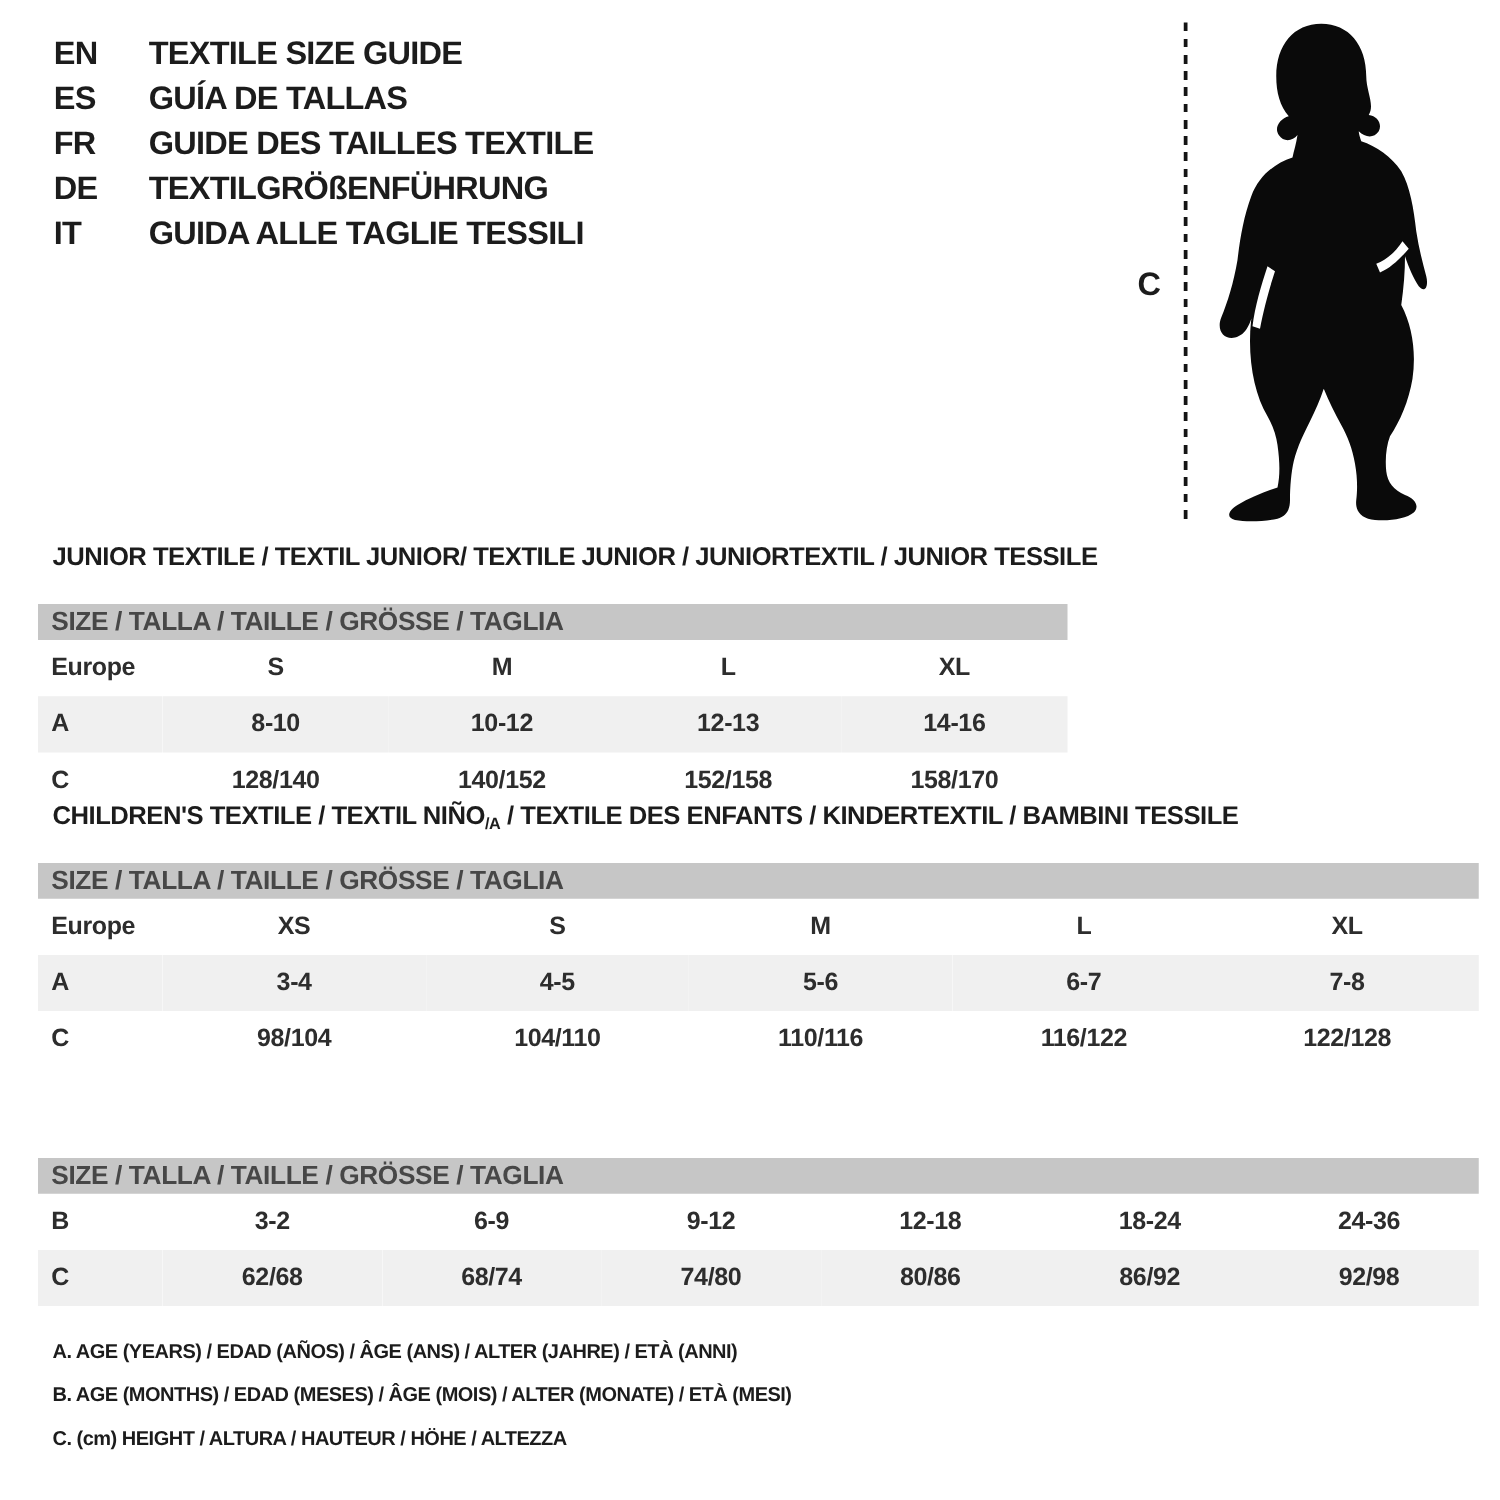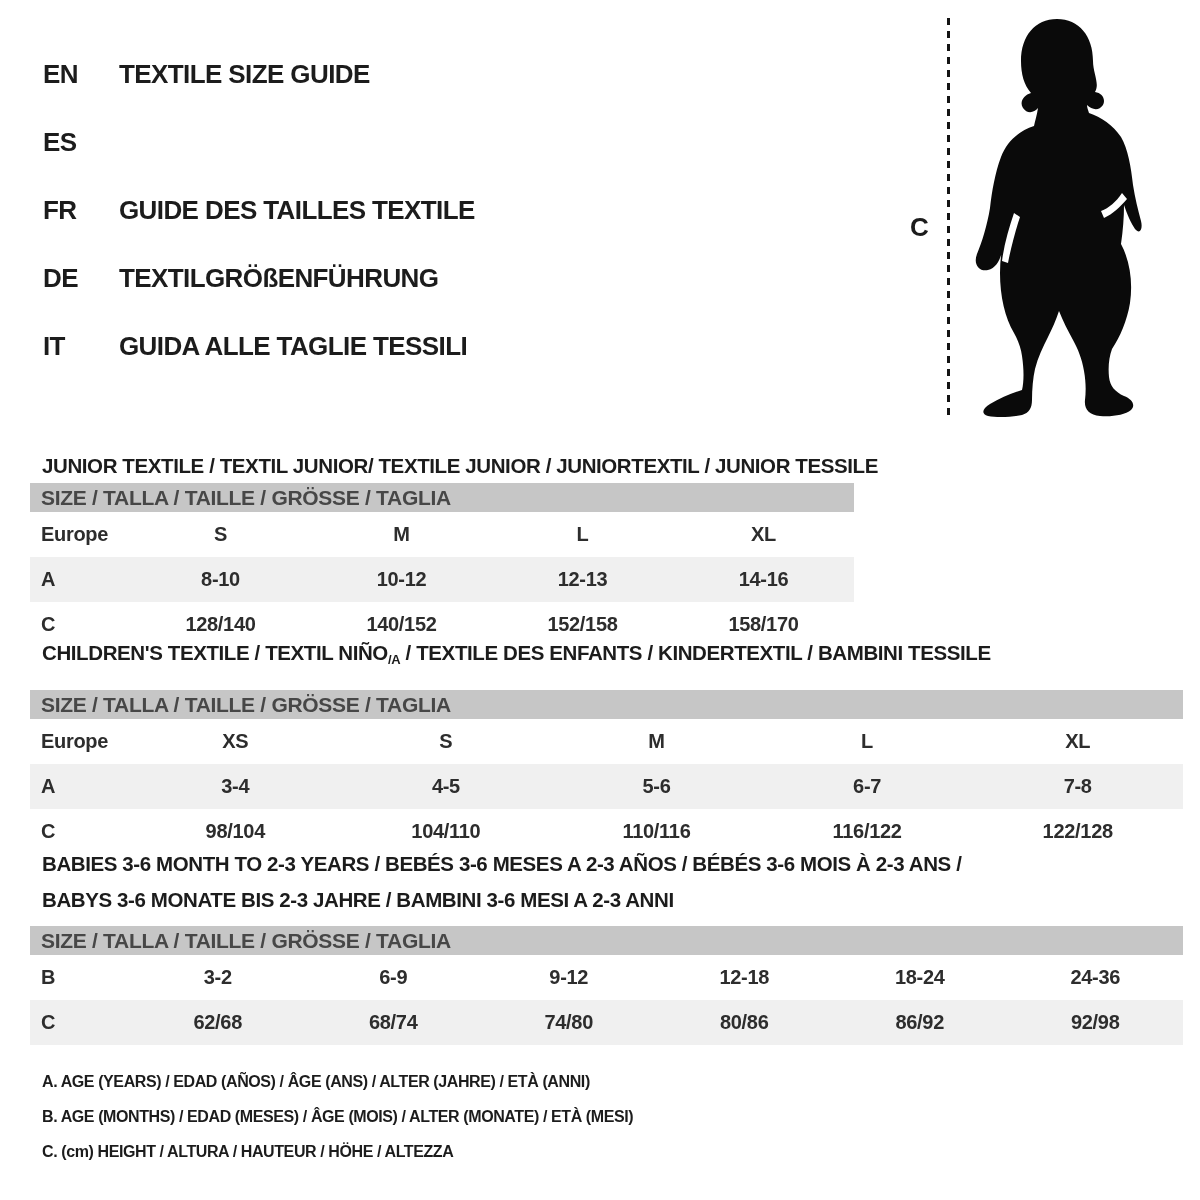--- a/index.html
+++ b/index.html
@@ -6,35 +6,35 @@
   body{
     width:1200px;height:1200px;background:#ffffff;
     font-family:"Liberation Sans","DejaVu Sans",sans-serif;
     font-weight:bold;color:#1c1c1c;
     -webkit-font-smoothing:antialiased;
   }
   .page{position:relative;width:1200px;height:1200px;overflow:hidden;background:#ffffff;}
 
   
   .lang-list{position:absolute;left:43px;top:24px;}
-  .lang-row{display:flex;height:36px;align-items:center;font-size:26px;letter-spacing:-0.6px;margin-top:32px;}
+  .lang-row{display:flex;height:36px;align-items:center;font-size:26px;letter-spacing:-0.6px;}
   .lang-code{width:76px;flex:0 0 76px;}
   .lang-title{white-space:nowrap;}
 
   
   .measure-line{
     position:absolute;left:947px;top:18px;width:3px;height:400px;
     background:repeating-linear-gradient(to bottom,#141414 0 7px,transparent 7px 13px);
   }
   .measure-label{position:absolute;left:910px;top:212px;font-size:26px;}
   .silhouette{position:absolute;left:972px;top:14px;width:170px;height:404px;}
 
   
   .section-title{position:absolute;left:42px;font-size:20.5px;letter-spacing:-0.4px;white-space:nowrap;}
-  #junior-title{top:454px;}
+  #junior-title{top:434px;}
   #children-title{top:641px;}
   #babies-title{top:846px;line-height:36px;}
   .sub{font-size:13px;vertical-align:-4px;letter-spacing:-0.3px;}
 
   
   .size-table{position:absolute;border-collapse:collapse;table-layout:fixed;
     font-size:20px;letter-spacing:-0.3px;color:#2d2d2d;}
   .size-table td{padding:0;height:45px;text-align:center;overflow:hidden;white-space:nowrap;}
   .size-table td.row-label{text-align:left;padding-left:11px;}
   .size-table tr.bar td{background:#c6c6c6;color:#474747;text-align:left;
@@ -54,20 +54,21 @@
 
 <div class="page">
 
   <div class="lang-list">
     <div class="lang-row">
       <span class="lang-code">EN</span>
       <span class="lang-title">TEXTILE SIZE GUIDE</span>
     </div>
     <div class="lang-row">
       <span class="lang-code">ES</span>
+      <span class="lang-title">GUÍA DE TALLAS</span>
     </div>
     <div class="lang-row">
       <span class="lang-code">FR</span>
       <span class="lang-title">GUIDE DES TAILLES TEXTILE</span>
     </div>
     <div class="lang-row">
       <span class="lang-code">DE</span>
       <span class="lang-title">TEXTILGRÖßENFÜHRUNG</span>
     </div>
     <div class="lang-row">
@@ -199,24 +200,20 @@
       <td class="row-label">C</td>
       <td>98/104</td>
       <td>104/110</td>
       <td>110/116</td>
       <td>116/122</td>
       <td>122/128</td>
     </tr>
   </tbody>
     </table>
 
-  <div class="section-title" id="babies-title">
-    <div>BABIES 3-6 MONTH TO 2-3 YEARS / BEBÉS 3-6 MESES A 2-3 AÑOS / BÉBÉS 3-6 MOIS À 2-3 ANS /</div>
-    <div>BABYS 3-6 MONATE BIS 2-3 JAHRE / BAMBINI 3-6 MESI A 2-3 ANNI</div>
-  </div>
   <table class="size-table" id="babies-table">
     <colgroup>
         <col class="label-col">
         <col>
         <col>
         <col>
         <col>
         <col>
         <col>
       </colgroup>

